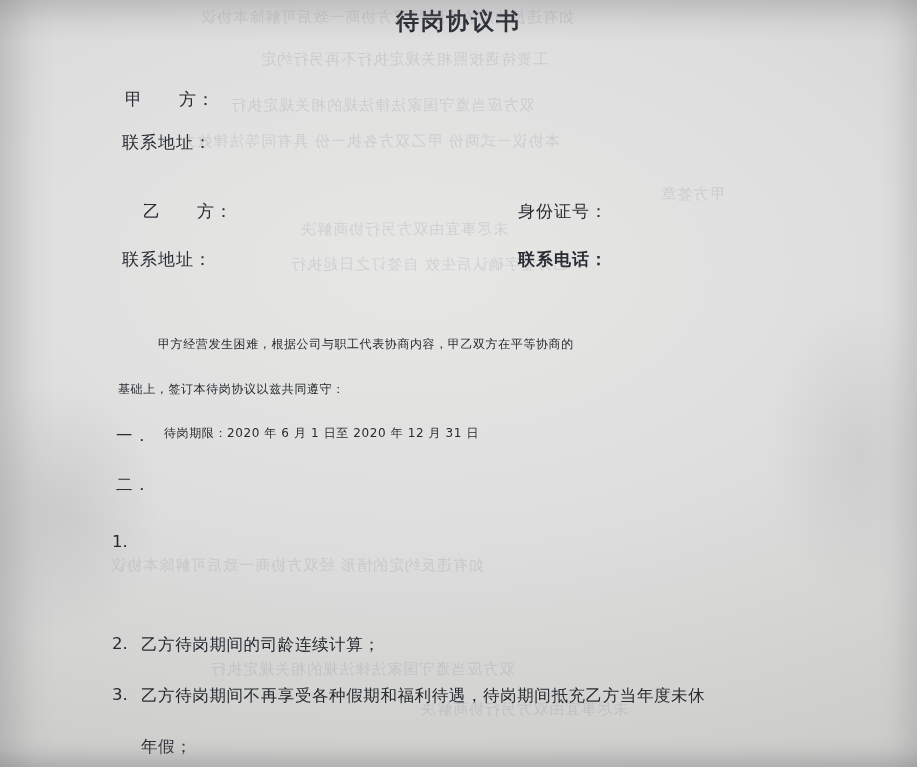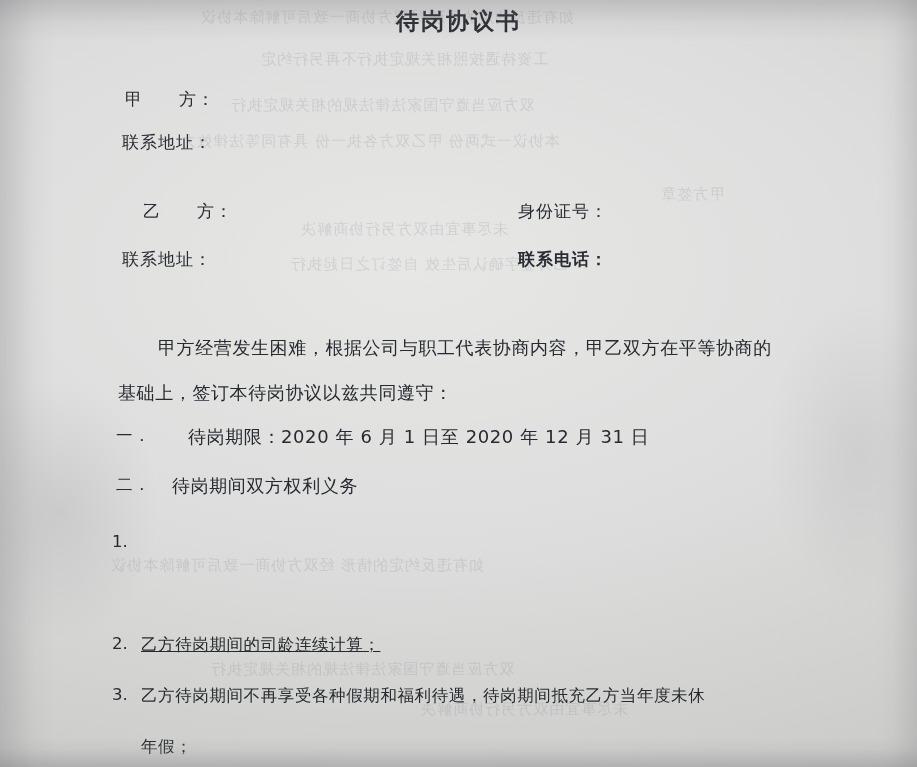--- a/index.html
+++ b/index.html
@@ -86,21 +86,21 @@
   .field-row {
     position: absolute;
     font-size: 17px;
     letter-spacing: 1px;
     color: #262a31;
     white-space: nowrap;
   }
 
   .body-line {
     position: absolute;
-    font-size: 18px;
+    font-size: 12px;
     letter-spacing: 0.6px;
     color: #24282e;
     white-space: nowrap;
   }
   .num-item {
     position: absolute;
     font-size: 16.5px;
     letter-spacing: 0.6px;
     color: #24282e;
     white-space: nowrap;
@@ -171,29 +171,28 @@
     <div class="field-row" style="top:248px; left:122px;">联系地址：</div>
     <div class="field-row" style="top:248px; left:260px; min-width:200px;"></div>
 
     <div class="field-row" style="top:248px; left:518px;font-weight:bold;">联系电话：</div>
     <div class="field-row" style="top:248px; left:650px; min-width:200px;"></div>
 
     <div class="body-line" style="top:336px; left:158px;">甲方经营发生困难，根据公司与职工代表协商内容，甲乙双方在平等协商的</div>
     <div class="body-line" style="top:381px; left:118px;">基础上，签订本待岗协议以兹共同遵守：</div>
 
     <div class="section-marker" style="top:425px; left:116px;">一．</div>
-    <div class="body-line" style="top:425px; left:188px;">待岗期限：2020 年 6 月 1 日至 2020 年 12 月 31 日</div>
+    <div class="body-line" style="top:425px; left:164px;">待岗期限：2020 年 6 月 1 日至 2020 年 12 月 31 日</div>
 
     <div class="section-marker" style="top:474px; left:116px;">二．</div>
-    <div class="body-line" style="top:474px; left:172px;">待岗期间双方权利义务</div>
 
     <div class="list-marker" style="top:532px; left:112px;">1.</div>
 
     <div class="list-marker" style="top:634px; left:112px;">2.</div>
-    <div class="num-item" style="top:634px; left:141px;text-decoration:underline;">乙方待岗期间的司龄连续计算；</div>
+    <div class="num-item" style="top:634px; left:141px;">乙方待岗期间的司龄连续计算；</div>
 
     <div class="list-marker" style="top:685px; left:112px;">3.</div>
     <div class="num-item" style="top:685px; left:141px;">乙方待岗期间不再享受各种假期和福利待遇，待岗期间抵充乙方当年度未休</div>
     <div class="num-item" style="top:736px; left:141px;">年假；</div>
 
   </div>
 
   <div id="grain"></div>
   <div class="shadow-top"></div>
   <div class="shadow-left"></div>

